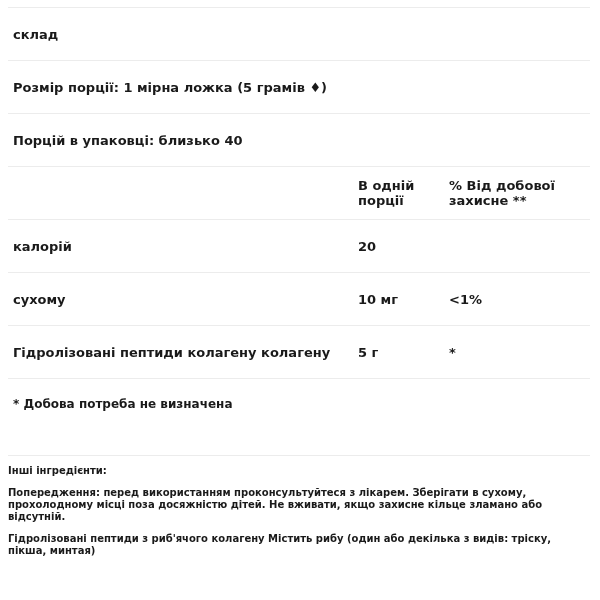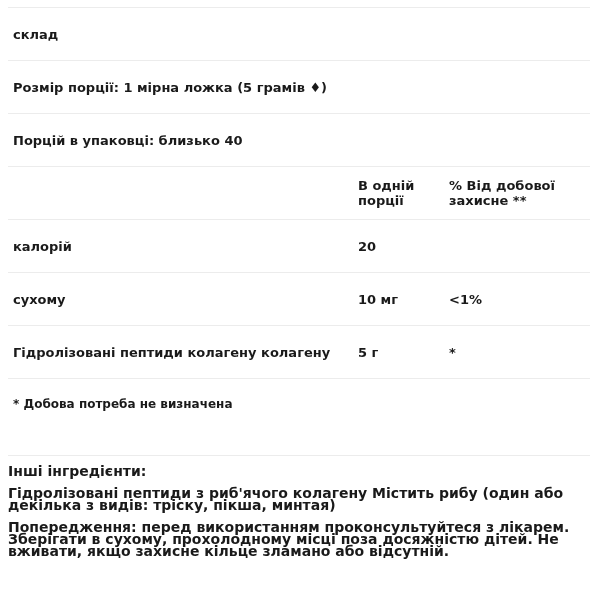--- a/index.html
+++ b/index.html
@@ -9,21 +9,21 @@
   .row { height:53px; border-top:1.5px solid #ececec; box-sizing:border-box;
          display:flex; align-items:center; font-size:13px; font-weight:bold; }
   .row .c1 { padding-left:5px; width:321px; }
   .row .c2 { width:91px;padding-left:24px; }
   .row .c3 { flex:1; }
   .row.single .c1 { width:auto; }
   .notes { border-top:1.5px solid #ececec; box-sizing:border-box; height:77px;
            padding:18px 0 0 5px; font-size:12px; font-weight:bold; }
   .notes p { margin:0 0 13px 0; }
   .other { border-top:1.5px solid #ececec; box-sizing:border-box;
-           padding:9px 0 0 0; font-size:14px; font-weight:bold; }
+           padding:9px 0 0 0; font-size:10px; font-weight:bold; }
   .other p { margin:0 0 10px 0; line-height:12px; }
 </style>
 </head>
 <body>
 
 <div class="wrap">
   <div class="row single">
     <span class="c1">склад</span>
   </div>
   <div class="row single">
@@ -50,16 +50,16 @@
   <div class="row">
     <span class="c1">Гідролізовані пептиди колагену колагену</span>
     <span class="c2">5 г</span>
     <span class="c3">*</span>
   </div>
   <div class="notes">
     <p>* Добова потреба не визначена</p>
   </div>
   <div class="other">
     <p>Інші інгредієнти:</p>
+    <p>Попередження: перед використанням проконсультуйтеся з лікарем. Зберігати в сухому, прохолодному місці поза досяжністю дітей. Не вживати, якщо захисне кільце зламано або відсутній.</p>
     <p>Гідролізовані пептиди з риб'ячого колагену Містить рибу (один або декілька з видів: тріску, пікша, минтая)</p>
-    <p>Попередження: перед використанням проконсультуйтеся з лікарем. Зберігати в сухому, прохолодному місці поза досяжністю дітей. Не вживати, якщо захисне кільце зламано або відсутній.</p>
   </div>
 </div>
 
 </body></html>

